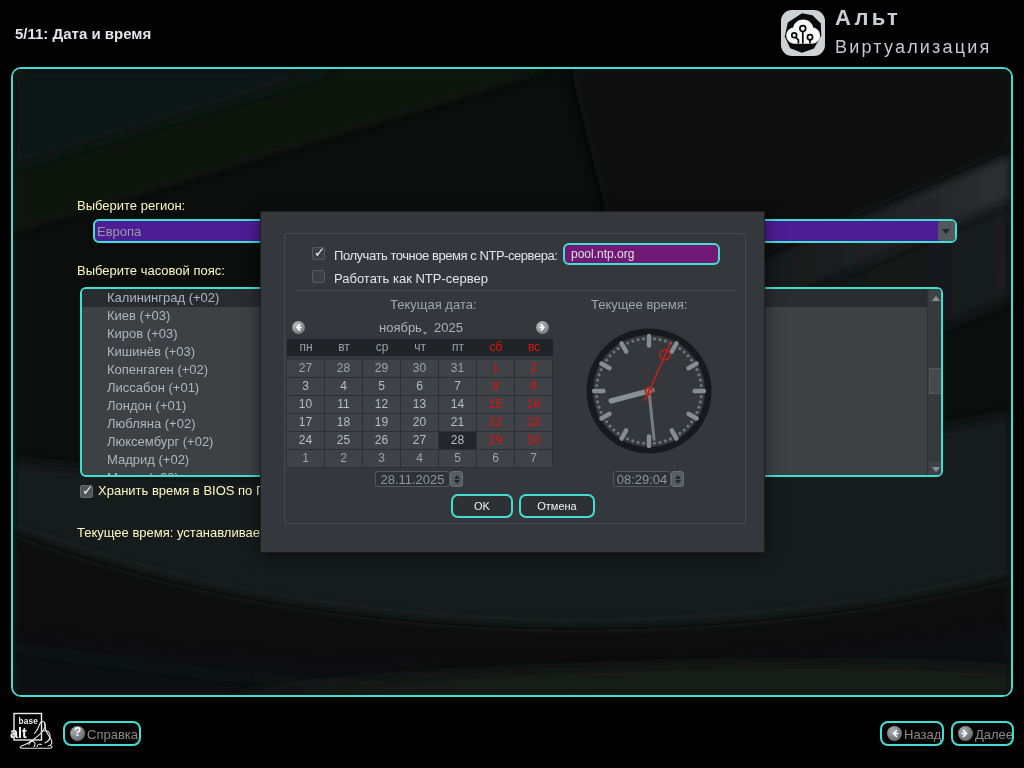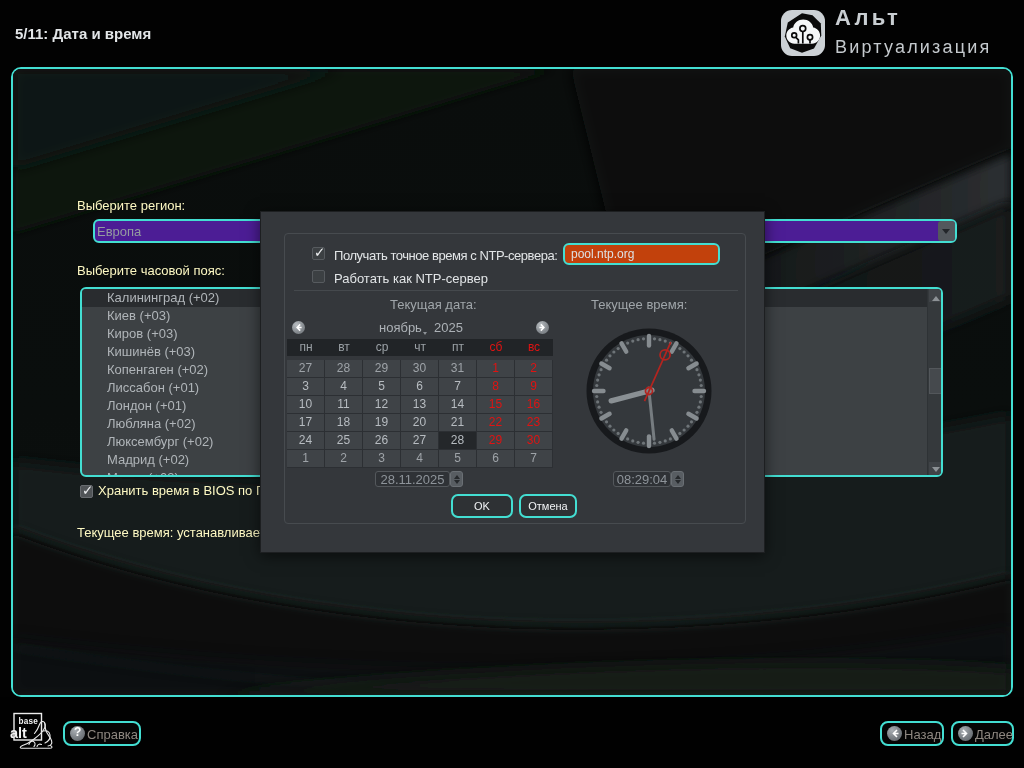--- a/index.html
+++ b/index.html
@@ -23,21 +23,21 @@
 .sbtn { position:absolute; left:1px; width:13px; height:13px; background:#3f4347; }
 .sthumb { position:absolute; left:1px; top:79px; width:13px; height:26px; background:#45494d; border:1px solid #53575b; }
 .tri-u { width:0;height:0;border:4px solid transparent; border-bottom:5px solid #8d9296; position:absolute; left:2.5px; top:3px;}
 .tri-d { width:0;height:0;border:4px solid transparent; border-top:5px solid #8d9296; position:absolute; left:2.5px; top:5px;}
 .cb { position:absolute; width:13px; height:13px; box-sizing:border-box; background:#3c4043; border-radius:2px; border:1px solid #575b5f; }
 .cb.checked:after { content:"\2713"; position:absolute; left:1px; top:-4px; font-size:13.5px; color:#eceef0; }
 
 #dialog { position:absolute; left:260px; top:211px; width:505px; height:342px; background:#34373b; border:1px solid #1d1f21; box-shadow:0 3px 14px rgba(0,0,0,0.55); z-index:10; }
 #groupbox { position:absolute; left:23px; top:21px; width:462px; height:291px; border:1px solid #474b4f; border-radius:4px; }
 #dialog .dlbl { position:absolute; font-size:13px; color:#e2e5e7; }
-#ntpinput { position:absolute; left:302px; top:31px; width:157px; height:22px; border:2px solid #43ded2; border-radius:6px; background:#c2410c; font-size:12px; color:#dde0e2; line-height:18px; padding-left:6px; }
+#ntpinput { position:absolute; left:302px; top:31px; width:157px; height:22px; border:2px solid #43ded2; border-radius:6px; background:#701a75; font-size:12px; color:#dde0e2; line-height:18px; padding-left:6px; }
 #sep { position:absolute; left:33px; top:78px; width:444px; height:1px; background:#45494d; }
 .navc { position:absolute; width:13px; height:13px; border-radius:50%; background:radial-gradient(circle at 35% 30%, #b9bec2, #84898e 60%, #6e7378); }
 .navc svg { position:absolute; left:0; top:0; }
 #calhead { position:absolute; left:26px; top:127px; width:266px; height:17px; background:#212427; display:flex; }
 #calhead div { flex:1; text-align:center; font-size:12px; color:#9aa0a5; line-height:17px; }
 #calhead div.we { color:#e01312; }
 #calgrid { position:absolute; left:26px; top:148px; width:266px; height:108px; background:#2c2f33; }
 #calgrid .cell { position:absolute; width:37px; height:17px; background:#3f4347; font-size:12px; color:#b7bcc1; text-align:center; line-height:17px; }
 #calgrid .cell.we { color:#e01312; }
 #calgrid .cell.dim { color:#9ea3a8; }
@@ -295,21 +295,21 @@
       <circle cx="49.77660779531524" cy="16.06953289450444" r="1.6" fill="#6e7478"></circle>
       <circle cx="55.08463623206761" cy="14.647250961475208" r="1.6" fill="#6e7478"></circle>
       <circle cx="60.5122556784482" cy="13.787600493165655" r="1.6" fill="#6e7478"></circle>
       <line x1="68.90444292113432" y1="65.24885998783668" x2="28.242242025253802" y2="75.76482015812323" stroke="#8a9094" stroke-width="5.4" stroke-linecap="round"></line>
       <line x1="65.68641461019703" y1="63.01643431389518" x2="71.06963046848121" y2="114.23431192536125" stroke="#767c80" stroke-width="3" stroke-linecap="round"></line>
       <line x1="61.5258969261662" y1="76.04900003406861" x2="87.7604104045553" y2="17.12531801612085" stroke="#b3241f" stroke-width="1.7"></line>
       <circle cx="82.0660974014941" cy="29.914954423117265" r="5" fill="none" stroke="#b3241f" stroke-width="1.8"></circle>
       <circle cx="66" cy="66" r="3.5" fill="none" stroke="#b3241f" stroke-width="1.8"></circle>
     </svg>
   <div class="tealbtn" style="left:190px; top:282px; width:62px; height:24px; line-height:21px;">OK</div>
-  <div class="tealbtn" style="left:258px; top:282px; width:58px; height:24px; line-height:21px;">Отмена</div>
+  <div class="tealbtn" style="left:258px; top:282px; width:76px; height:24px; line-height:21px;">Отмена</div>
 </div>
 
 <div id="footer">
   <svg id="baselogo" width="52" height="42" viewBox="0 0 52 42" style="position:absolute; left:9px; top:14px;">
     <rect x="5" y="2.5" width="27.5" height="26.5" fill="none" stroke="#ededed" stroke-width="1.4"></rect>
     <text x="9.5" y="13" font-size="8.2" font-weight="bold" fill="#f2f2f2" font-family="Liberation Sans" letter-spacing="0.2">base</text>
     <text x="1" y="26.5" font-size="14.5" font-weight="bold" fill="#f2f2f2" font-family="Liberation Sans">alt</text>
     <g stroke="#e8e8e8" stroke-width="1.1" fill="none" stroke-linecap="round" stroke-linejoin="round">
       <path d="M30.5 13.5 C31.5 10.5 34 9.5 35.5 11.5 C37 13.5 36.5 16 34.5 19 C32.5 22 28.5 25.5 24.5 28.5 C21 31.2 17 33.5 13.5 34.5"></path>
       <path d="M35.5 11.5 C36.2 14.5 36 18 37.5 21 C39 24 41.5 26.5 42.5 29.5 C43.5 32.5 42 34.5 39 35"></path>

